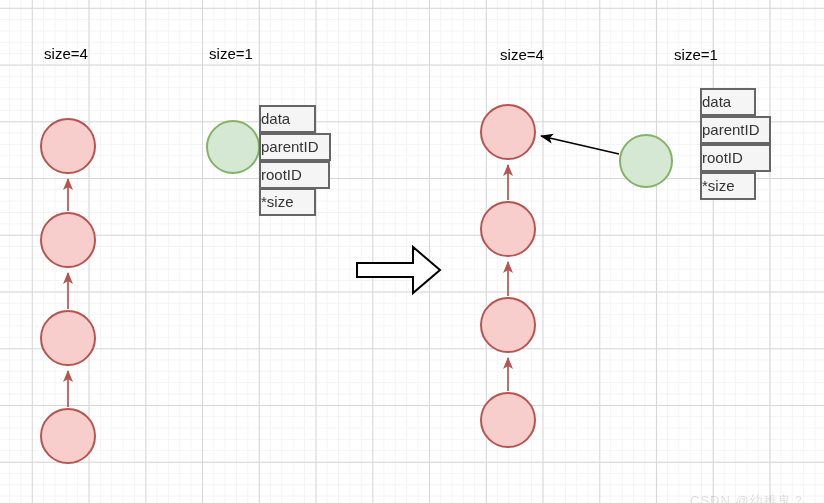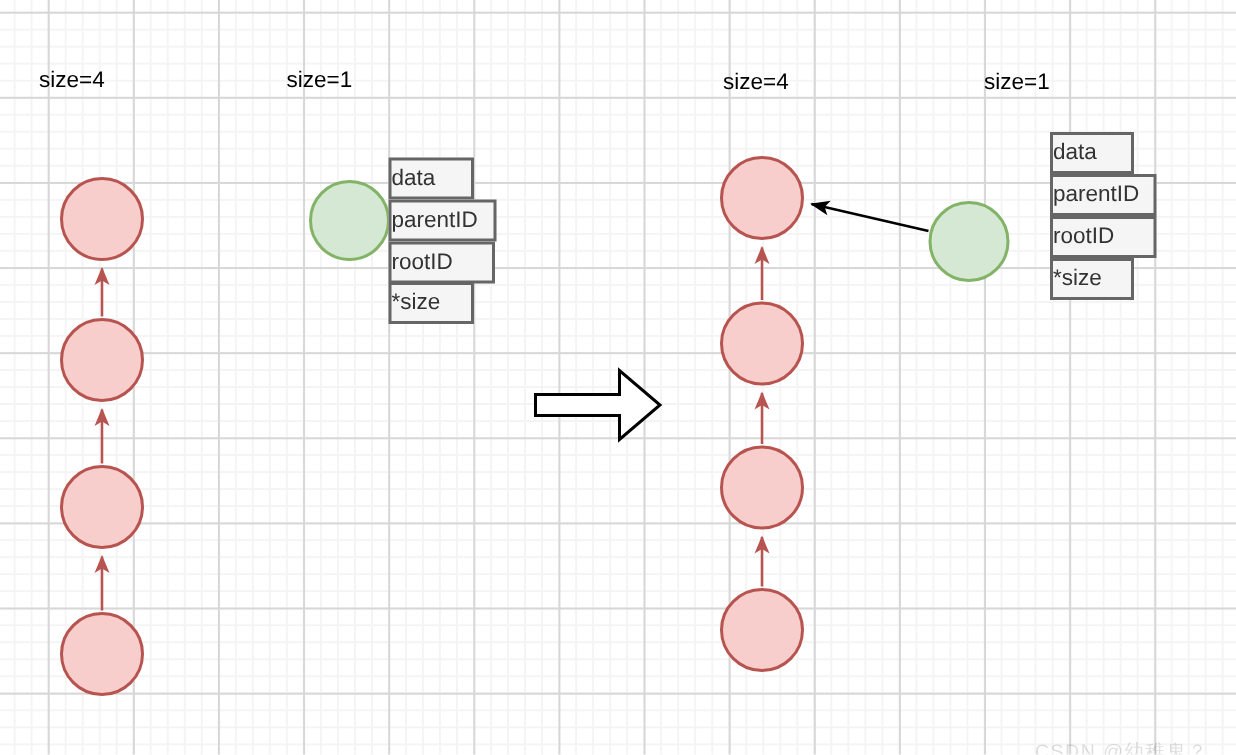--- a/index.html
+++ b/index.html
@@ -17,20 +17,21 @@
       linear-gradient(to bottom, #d7d7d7 1px, transparent 1px),
       linear-gradient(to right, #f4f4f4 1px, transparent 1px),
       linear-gradient(to bottom, #f4f4f4 1px, transparent 1px);
     background-size: 56.75px 56.75px, 56.75px 56.75px, 11.35px 11.35px, 11.35px 11.35px;
     background-position: 31.8px 0, 0 7.8px, 9.1px 0, 0 7.8px;
   }
 
   .lbl {
     position: absolute;
     width: 80px;
+    text-align: center;
     font-size: 15px;
     color: #000000;
     white-space: nowrap;
   }
 
   .node, .new-node {
     position: absolute;
     border-radius: 50%;
   }
   .node {

